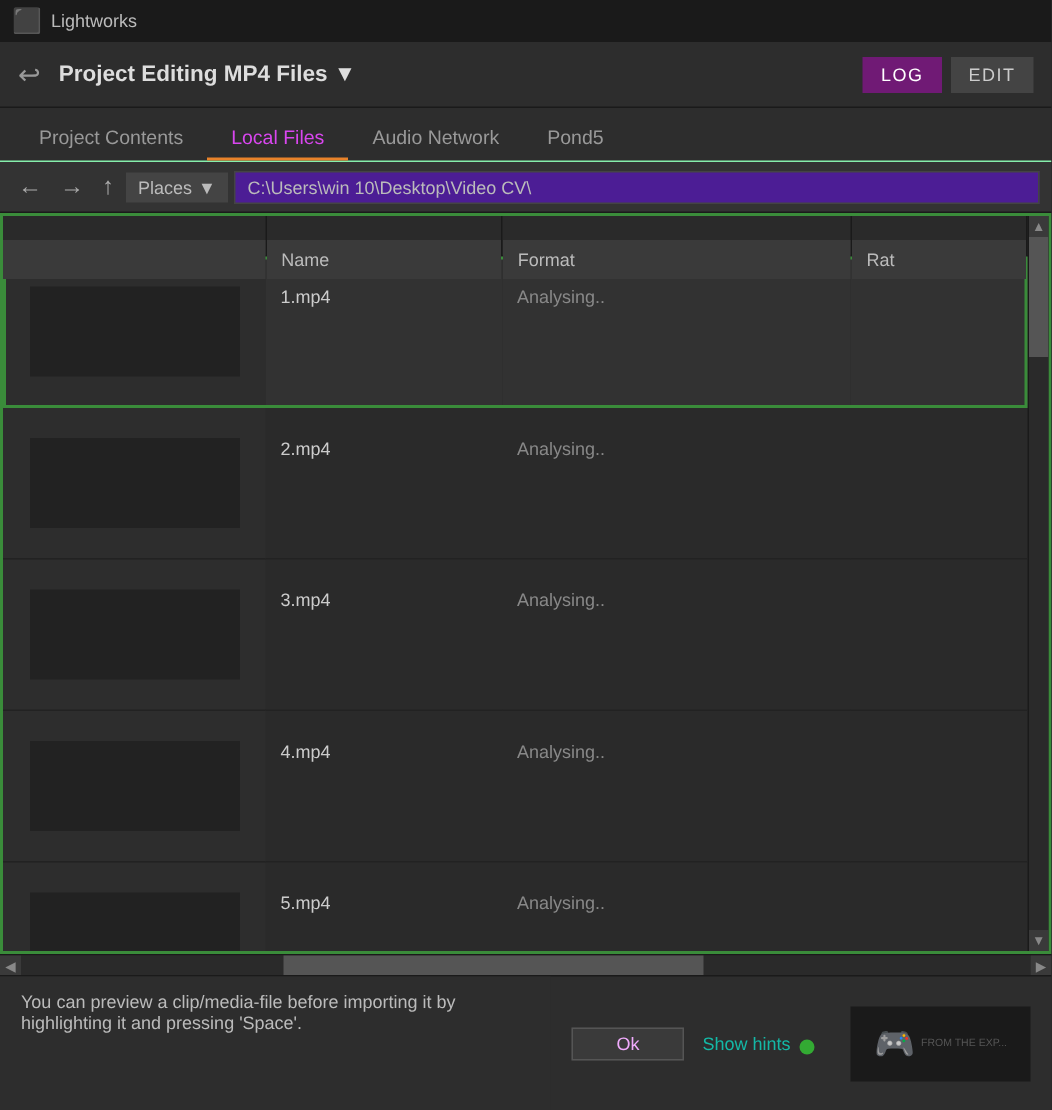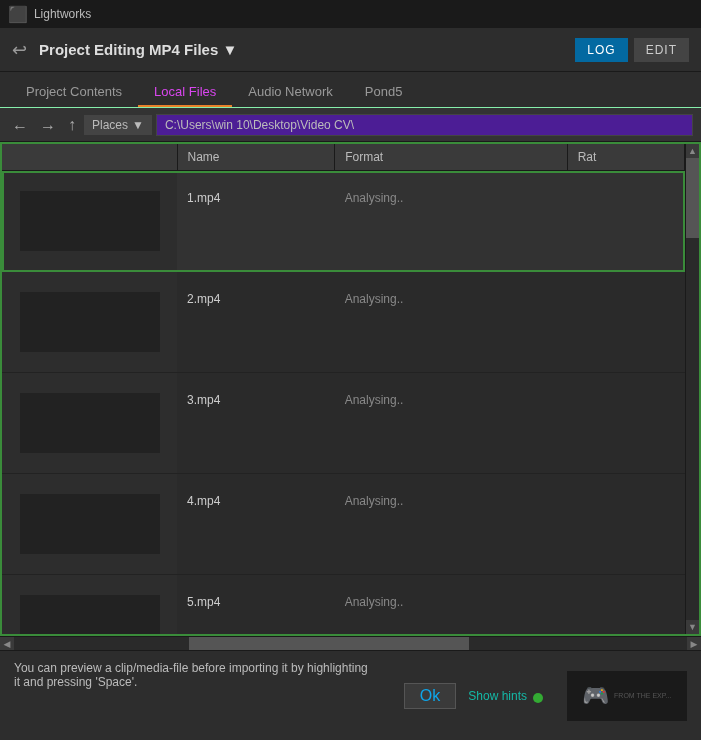--- a/index.html
+++ b/index.html
@@ -55,21 +55,21 @@
       background: #444;
       color: #ccc;
       border: none;
       padding: 5px 12px;
       font-size: 12px;
       margin-left: 6px;
       cursor: pointer;
       letter-spacing: 1px;
     }
     .header-btn.log-btn {
-      background: #0369a1;
+      background: #701a75;
       color: #fff;
     }
 
     
     .tabs-bar {
       background: #2d2d2d;
       height: 36px;
       display: flex;
       align-items: flex-end;
       padding: 0 10px;
@@ -136,21 +136,21 @@
     .file-table thead th {
       background: #3a3a3a;
       color: #bbb;
       text-align: left;
       padding: 6px 10px;
       font-size: 12px;
       font-weight: normal;
       border-bottom: 1px solid #1a1a1a;
       border-right: 1px solid #1a1a1a;
       position: sticky;
-      top: 0;
+      top: 16px;
     }
     .file-table tbody td {
       padding: 20px 10px;
       border-bottom: 1px solid #222;
       color: #ccc;
       font-size: 12px;
       vertical-align: top;
     }
     .file-table tbody tr {
       height: 80px;
@@ -241,23 +241,23 @@
     }
     .bottom-controls {
       display: flex;
       align-items: center;
       padding: 6px 14px;
       gap: 12px;
     }
     .ok-btn {
       background: #3a3a3a;
       border: 1px solid #555;
-      color: #0ea5e9;
-      padding: 3px 15px;
-      font-size: 16px;
+      color: #f0abfc;
+      padding: 3px 29px;
+      font-size: 12px;
       cursor: pointer;
     }
     .show-hints {
       color: #14b8a6;
       font-size: 12px;
       display: flex;
       align-items: flex-end;
       gap: 6px;
     }
     .hint-dot {

